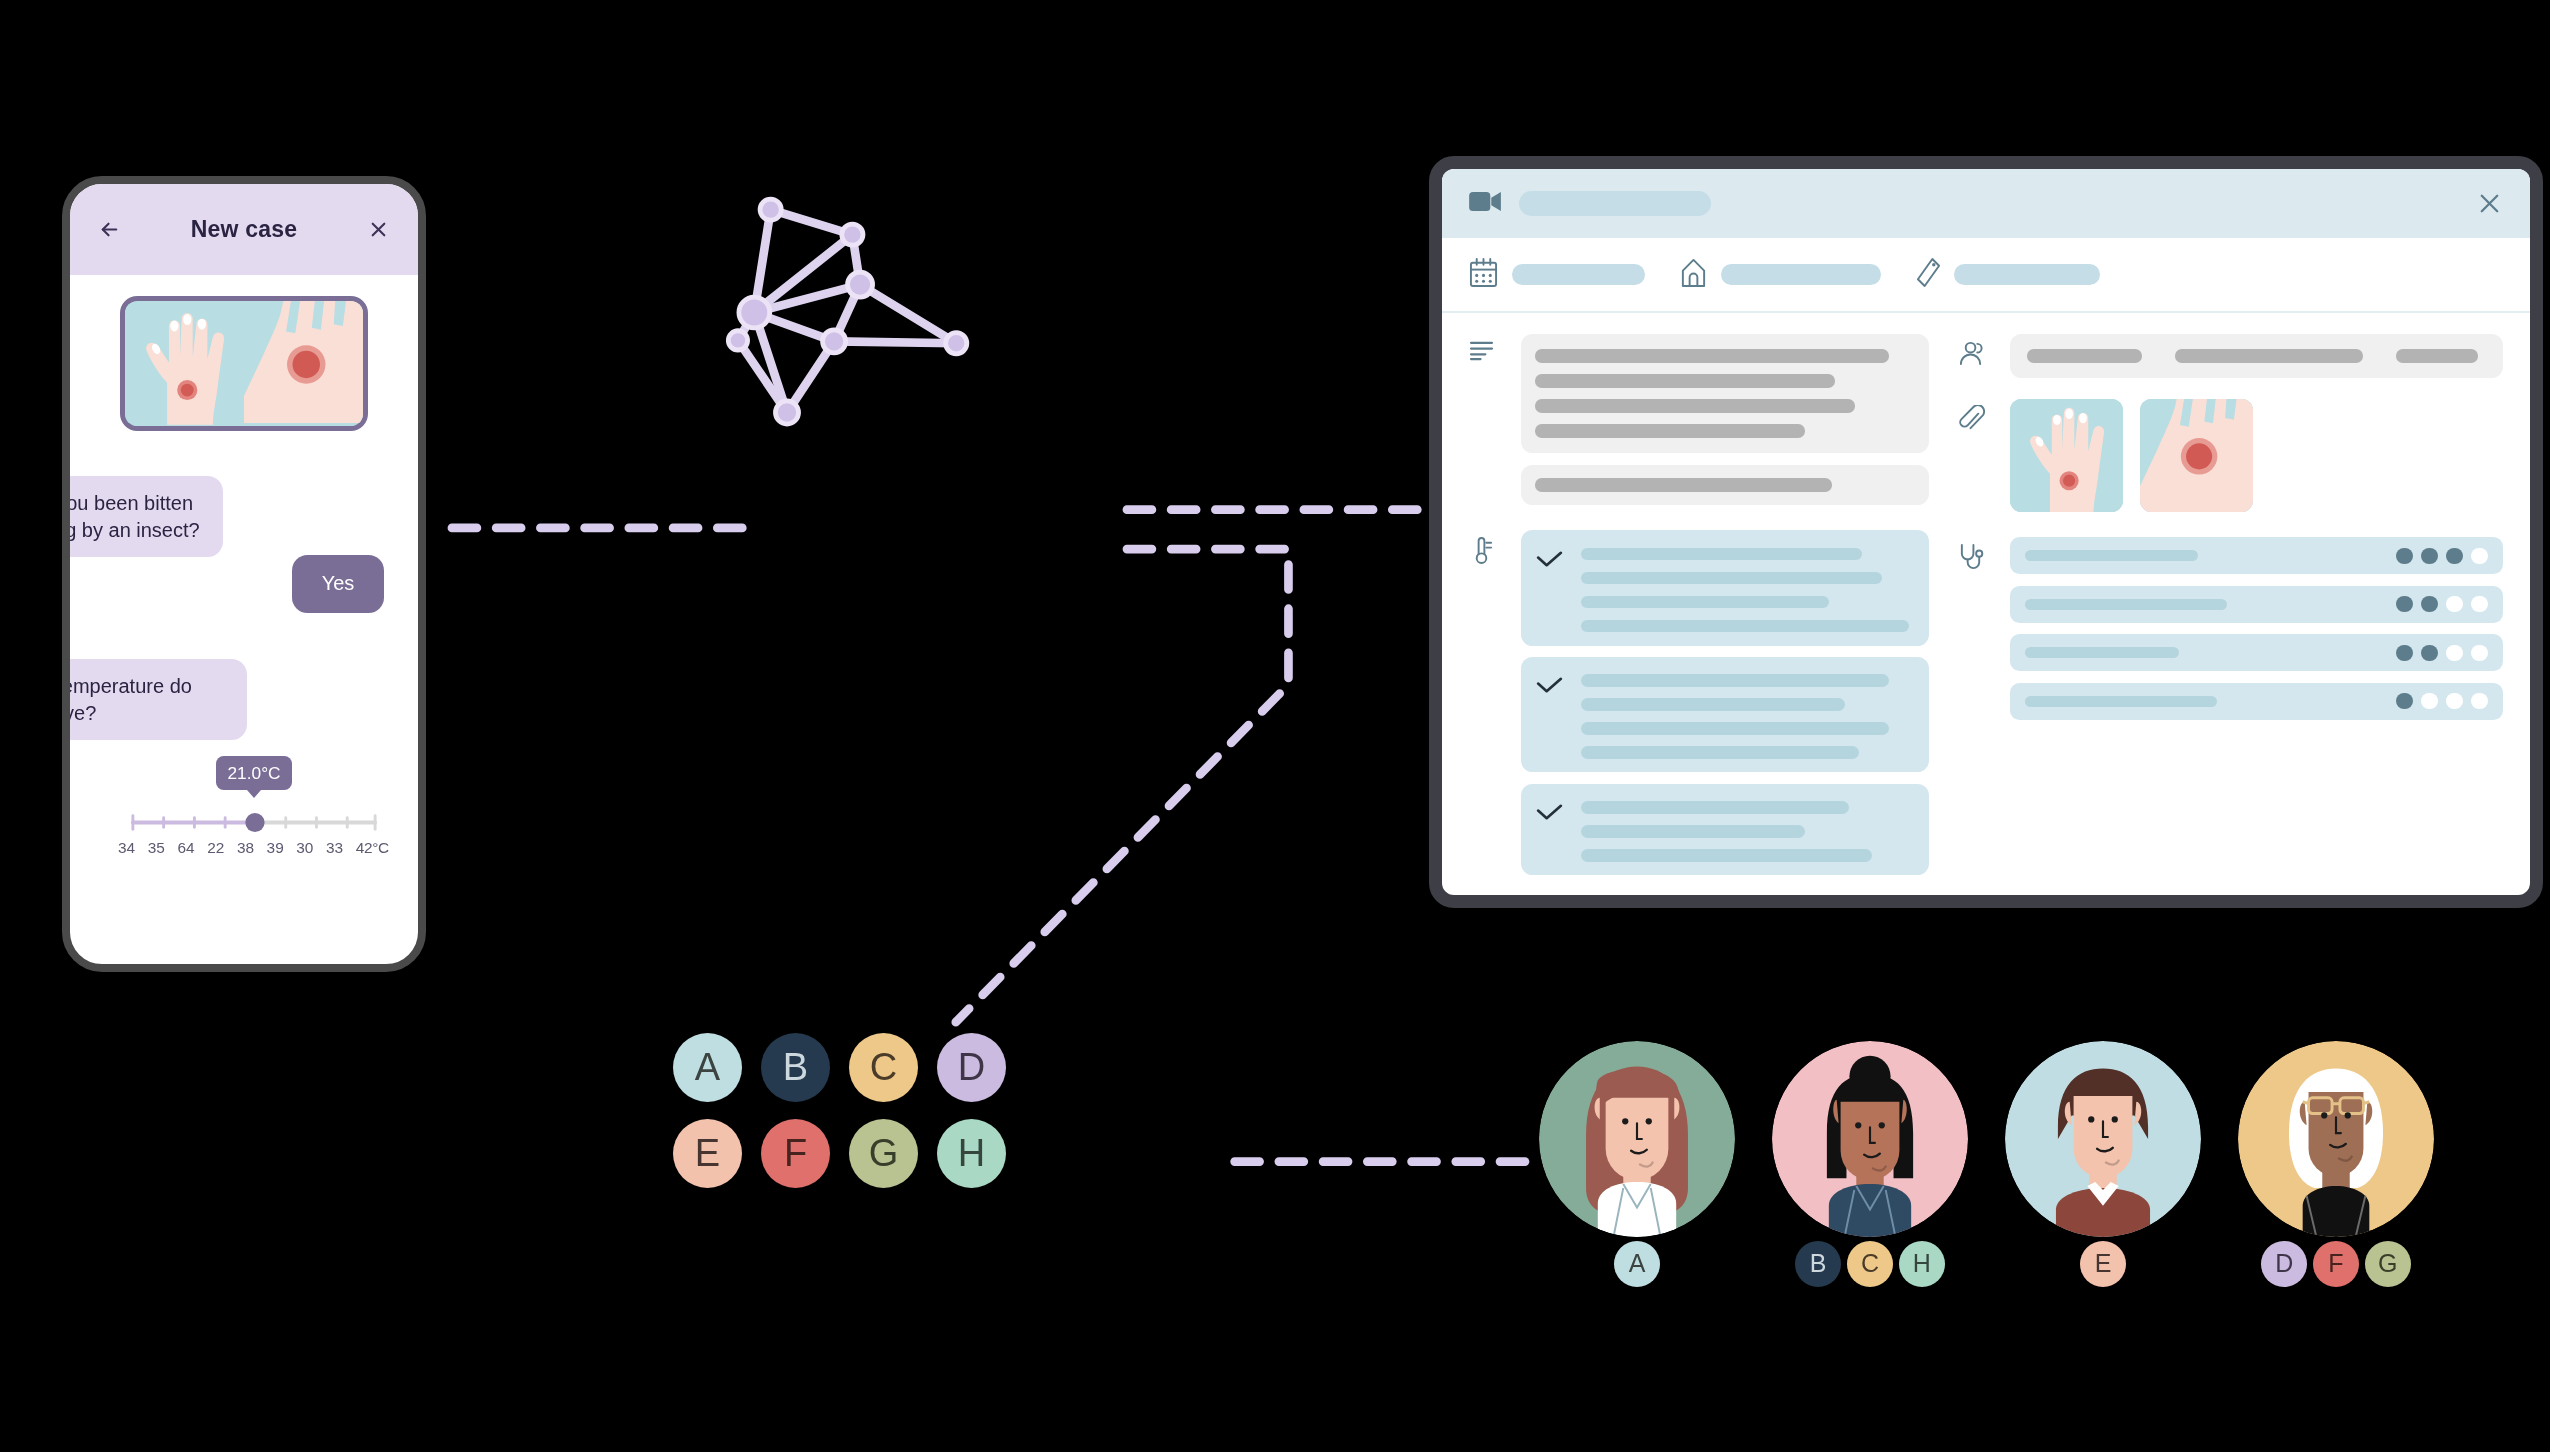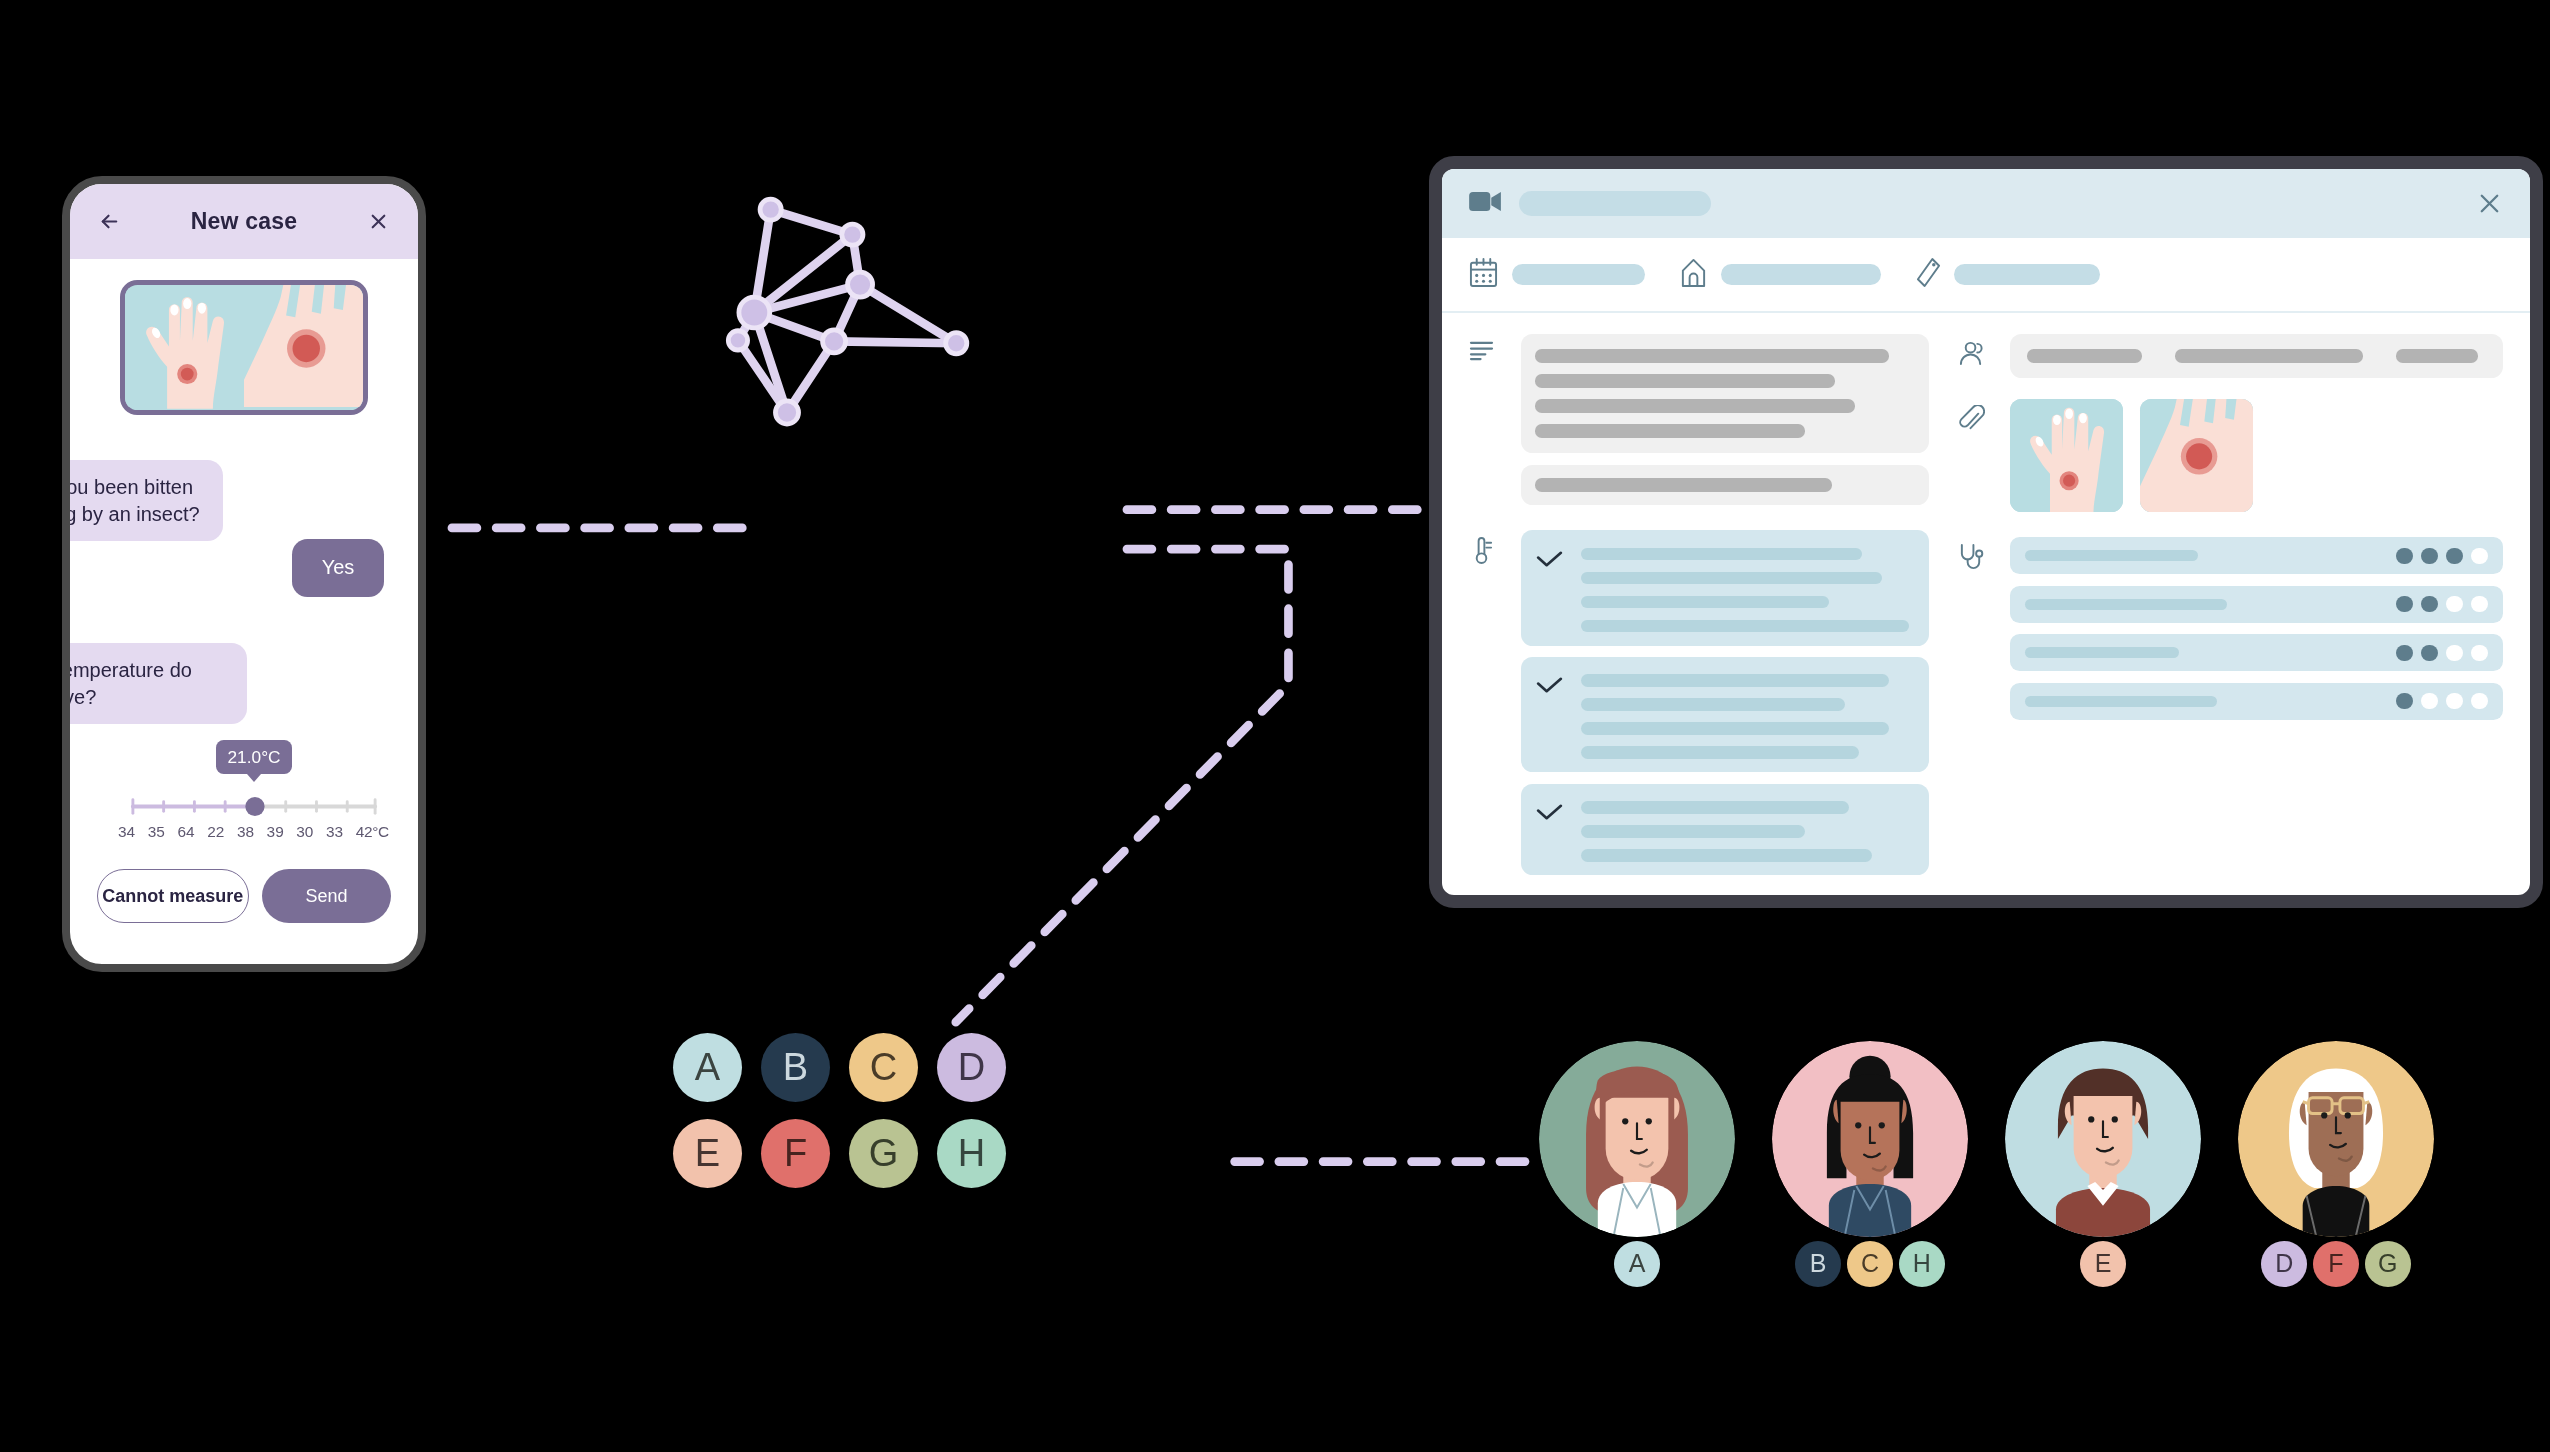--- a/index.html
+++ b/index.html
@@ -17,21 +17,21 @@
   
   #phone {
     position: absolute; left: 62px; top: 176px;
     width: 364px; height: 796px;
     background: #ffffff;
     border: 8.7px solid #4a4a4a;
     border-radius: 40px;
     overflow: hidden;
   }
   #phone-header {
-    height: 75px; background: #e4daf0;
+    height: 91px; background: #e4daf0;
     display: flex; align-items: center; padding: 0 25px;
     position: relative;
   }
   #phone-title {
     flex: 1; text-align: center;
     font-size: 23px; font-weight: bold; color: #2a2442;
     letter-spacing: 0.2px;
   }
   .ph-icon { width: 29px; height: 29px; flex: 0 0 29px; }
   .ph-icon svg { display: block; }
@@ -286,24 +286,20 @@
           <span>64</span>
           <span>22</span>
           <span>38</span>
           <span>39</span>
           <span>30</span>
           <span>33</span>
           <span>42°C</span>
         </div>
       </div>
 
-      <div id="phone-buttons">
-        <button id="btn-cannot">Cannot measure</button>
-        <button id="btn-send">Send</button>
-      </div>
 
     </div>
   </div>
 
   <svg id="graph-svg" style="position:absolute; left:712px; top:144px; width:500px; height:462px;" viewBox="440 150 520 480">
     <g id="graph-edges" stroke="#ded3ef" stroke-width="9" stroke-linecap="round">
         <line x1="501" y1="218" x2="586" y2="244"></line>
         <line x1="501" y1="218" x2="484" y2="325"></line>
         <line x1="586" y1="244" x2="594" y2="296"></line>
         <line x1="586" y1="244" x2="484" y2="325"></line>

